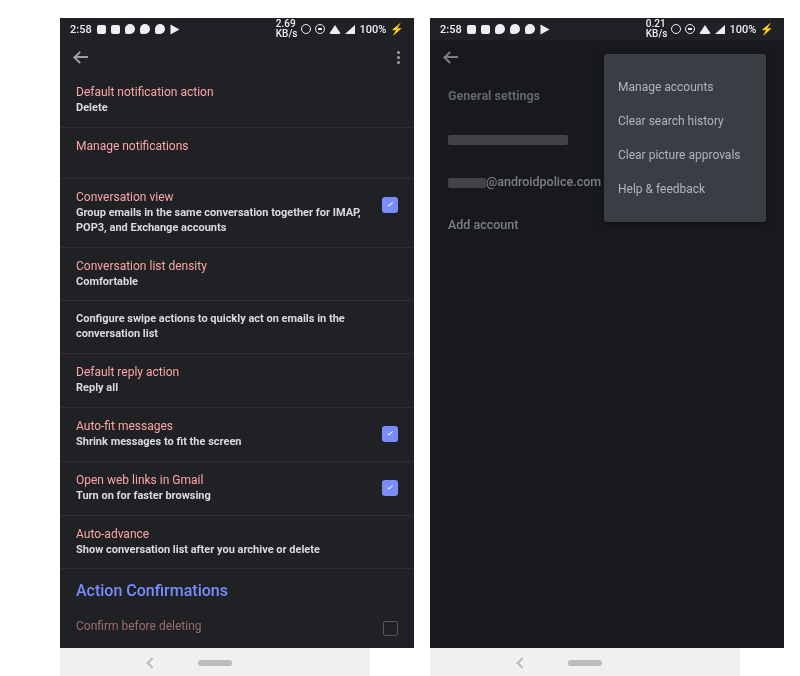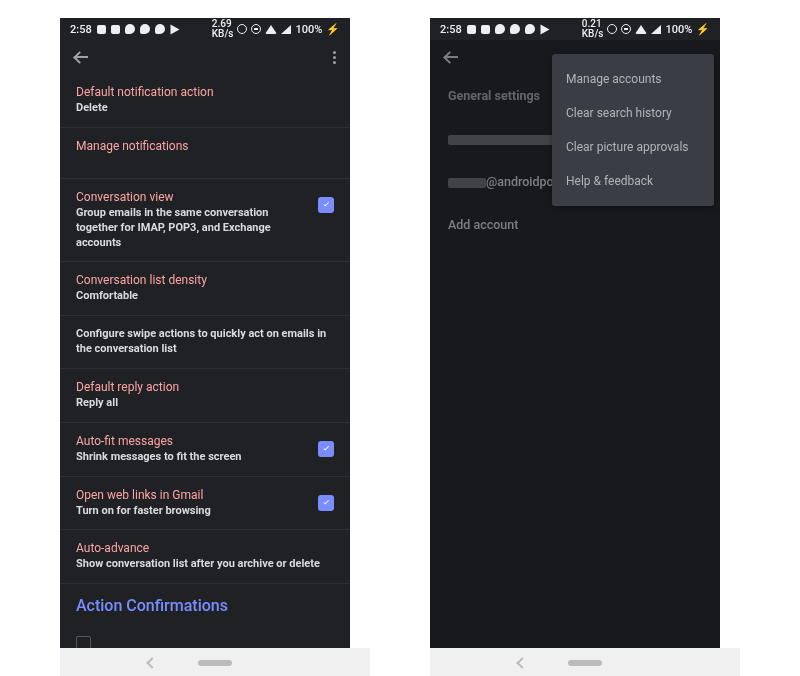--- a/index.html
+++ b/index.html
@@ -5,21 +5,21 @@
   * { box-sizing: border-box; margin: 0; padding: 0; }
   body {
     background: #ffffff;
     width: 800px;
     height: 676px;
     font-family: Roboto, Arial, sans-serif;
     position: relative;
   }
   .phone {
     position: absolute;
-    width: 290px;
+    width: 354px;
     height: 630px;
     background: #1f2125;
     top: 18px;
     overflow: hidden;
     color: #bfc1c6;
     font-size: 12px;
   }
   .phone-left { left: 60px; }
   .phone-right { left: 430px; }
   .navbar-bottom {
@@ -218,26 +218,26 @@
     background: #55575c;
     border-radius: 2px;
     height: 10px;
     vertical-align: middle;
   }
 
   
   .menu {
     position: absolute;
     top: 36px;
-    right: 6px;
+    right: 18px;
     width: 162px;
     background: #3a3d43;
     border-radius: 3px;
     box-shadow: 0 2px 6px rgba(0,0,0,0.35);
-    padding: 8px 0;
+    padding: 16px 0;
   }
   .menu-item {
     padding: 10px 14px;
     font-size: 12px;
     color: #b1b4ba;
   }
 
   .dimmer {
     position: absolute;
     inset: 22px 0 0 0;
@@ -353,20 +353,23 @@
   <div class="row">
     <div class="text">
       <div class="title">Auto-advance</div>
       <div class="subtitle">Show conversation list after you archive or delete</div>
     </div>
   </div>
 
   <div class="section-header">Action Confirmations</div>
 
   <div class="row" style="border-bottom:none; padding-bottom:0; opacity:0.55">
+    <div class="text">
+      <div class="title">Confirm before deleting</div>
+    </div>
     <div class="checkbox-empty"></div>
   </div>
 </div>
 
 <div class="navbar-bottom navbar-bottom-left">
   <div class="nav-back-chev"></div>
   <div class="navpill"></div>
 </div>
 
 <div class="phone phone-right">

